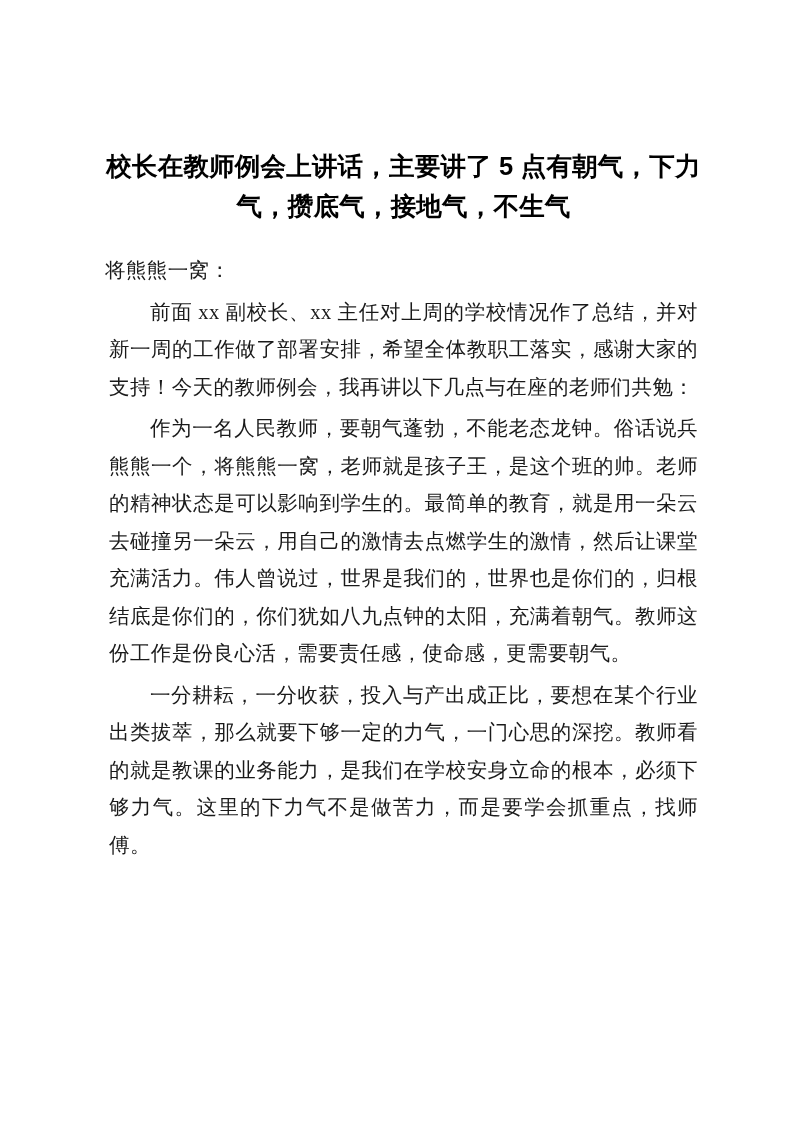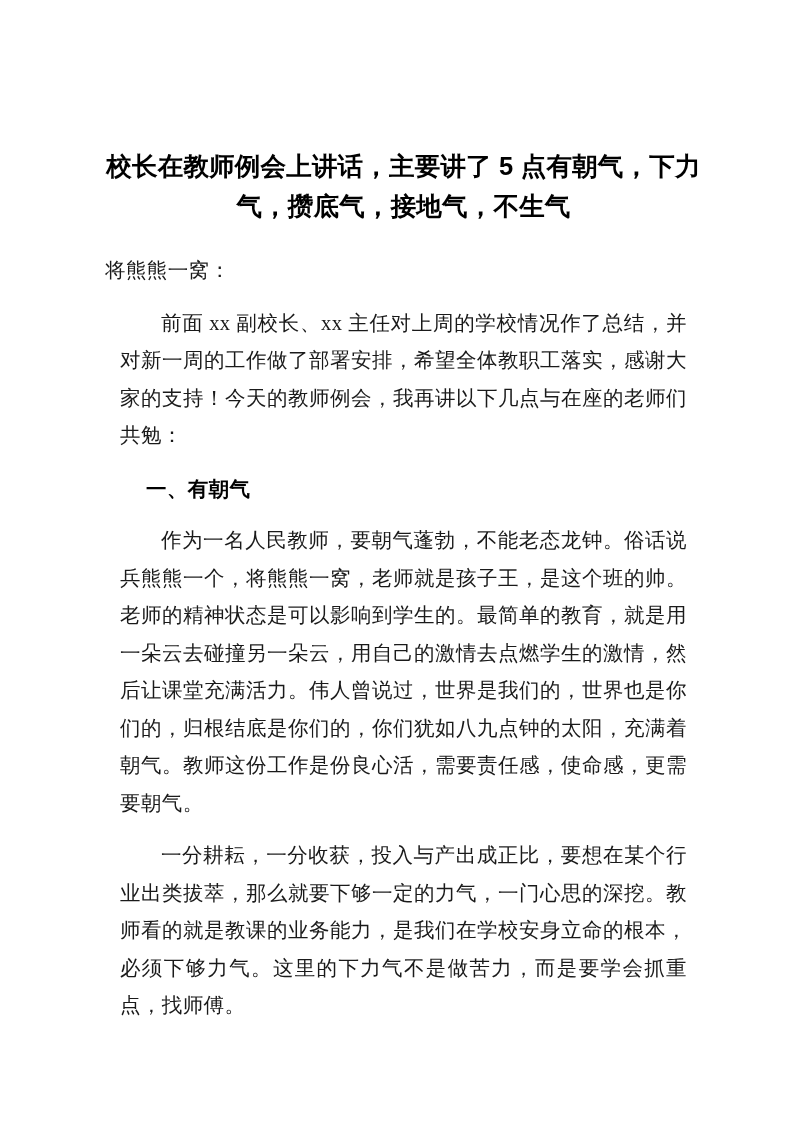--- a/index.html
+++ b/index.html
@@ -43,21 +43,21 @@
     line-height: 37.5px;
     margin: 0 0 1px 0;
     text-align: justify;
     text-align-last: left;
     letter-spacing: 0.4px;
     word-break: break-all;
   }
   .para {
     font-size: 20.5px;
     line-height: 37.5px;
-    margin: 15px;
+    margin: 4px;
     text-indent: 41px;
     text-align: justify;
     text-align-last: left;
     letter-spacing: 0.4px;
     word-break: break-all;
   }
   .section-heading {
     font-family: "Liberation Sans", "DejaVu Sans", sans-serif;
     font-weight: bold;
     font-size: 20.5px;
@@ -74,21 +74,20 @@
 
 <div class="page">
   <div class="content">
 
     <h1 class="doc-title">校长在教师例会上讲话，主要讲了 5 点有朝气，下力气，攒底气，接地气，不生气</h1>
 
     <p class="salutation">将熊熊一窝：</p>
 
     <p class="para">前面 xx 副校长、xx 主任对上周的学校情况作了总结，并对新一周的工作做了部署安排，希望全体教职工落实，感谢大家的支持！今天的教师例会，我再讲以下几点与在座的老师们共勉：</p>
 
-    <h2 class="section-heading">一、有朝气</h2>
 
     <p class="para">作为一名人民教师，要朝气蓬勃，不能老态龙钟。俗话说兵熊熊一个，将熊熊一窝，老师就是孩子王，是这个班的帅。老师的精神状态是可以影响到学生的。最简单的教育，就是用一朵云去碰撞另一朵云，用自己的激情去点燃学生的激情，然后让课堂充满活力。伟人曾说过，世界是我们的，世界也是你们的，归根结底是你们的，你们犹如八九点钟的太阳，充满着朝气。教师这份工作是份良心活，需要责任感，使命感，更需要朝气。</p>
 
 
     <p class="para">一分耕耘，一分收获，投入与产出成正比，要想在某个行业出类拔萃，那么就要下够一定的力气，一门心思的深挖。教师看的就是教课的业务能力，是我们在学校安身立命的根本，必须下够力气。这里的下力气不是做苦力，而是要学会抓重点，找师傅。</p>
 
   </div>
 </div>
 
 </body></html>

